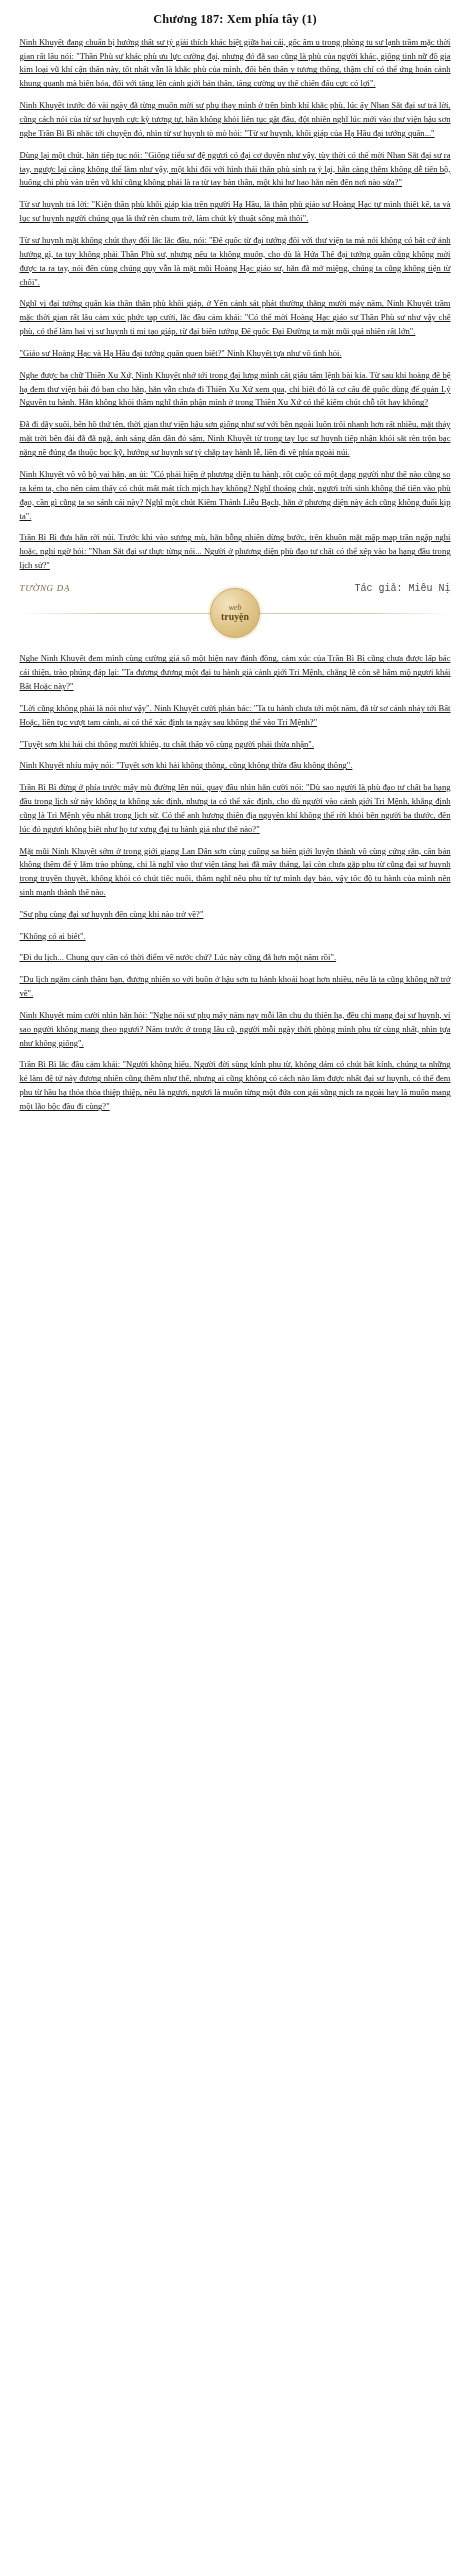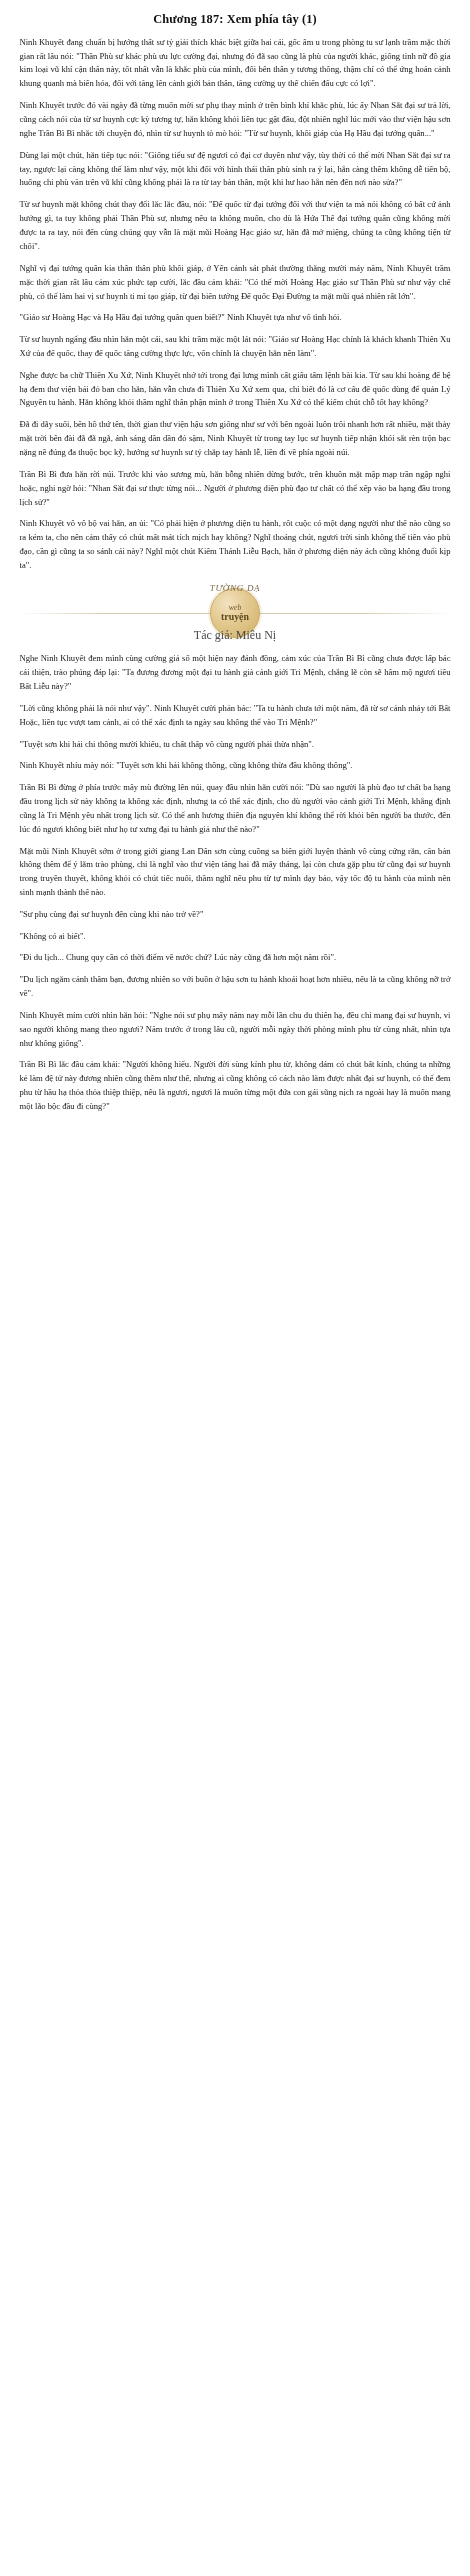--- a/index.html
+++ b/index.html
@@ -28,43 +28,42 @@
     margin: 2.6px 0 9px 0;
     letter-spacing: 0.1px;
   }
   p.para {
     font-size: 8.6px;
     line-height: 1.62;
     text-align: justify;
     margin: 0 0 7.8px 0;
     color: #171717;
     text-indent: 0;
+    text-decoration: underline;
   }
   
   .watermark-band {
     position: relative;
     height: 60px;
     margin: 10.4px 0 9px 0;
     display: flex;
-    align-items: center;
     justify-content: space-between;
     overflow: hidden;
-    flex-direction: column;
   }
   .band-left {
     font-family: "Liberation Serif", serif;
     font-style: italic;
     font-size: 9px;
     color: #7a6a4a;
     letter-spacing: 0.7px;
     z-index: 3;
   }
   .band-right {
-    font-family: Liberation Serif, serif;
-    font-size: 12px;
+    font-family: Liberation Mono, monospace;
+    font-size: 10px;
     color: #4a4a4a;
     z-index: 3;
   }
   .logo-center {
     position: absolute;
     left: 50%;
     top: 50%;
     transform: translate(-50%, -50%);
     text-align: center;
     z-index: 2;
@@ -144,42 +143,42 @@
 </head>
 <body>
 
 <div class="page">
 
   <h1 class="chapter-title">Chương 187: Xem phía tây (1)</h1>
 
   <p class="para">Ninh Khuyết đang chuẩn bị hướng thất sư tỷ giải thích khác biệt giữa hai cái, gốc âm u trong phòng tu sư lạnh trầm mặc thời gian rất lâu nói: "Thần Phù sư khác phù ưu lực cường đại, nhưng đó đã sao cũng là phù của người khác, giống tinh nữ đồ gia kim loại vũ khí cận thân này, tốt nhất vẫn là khắc phù của mình, đối bên thân y tương thông, thậm chí có thể ứng hoán cảnh khung quanh mà biến hóa, đối với tăng lên cảnh giới bản thân, tăng cường uy thế chiến đấu cực có lợi".</p>
   <p class="para">Ninh Khuyết trước đó vài ngày đã từng muốn mời sư phụ thay mình ở trên bình khí khắc phù, lúc ấy Nhan Sắt đại sư trả lời, cũng cách nói của từ sư huynh cực kỳ tương tự, hắn không khỏi liên tục gật đầu, đột nhiên nghĩ lúc mới vào thư viện hậu sơn nghe Trần Bì Bì nhắc tới chuyện đó, nhìn từ sư huynh tò mò hỏi: "Từ sư huynh, khôi giáp của Hạ Hầu đại tướng quân..."</p>
   <p class="para">Dùng lại một chút, hắn tiếp tục nói: "Giống tiểu sư đệ ngươi có đại cơ duyên như vậy, tùy thời có thể mời Nhan Sắt đại sư ra tay, ngược lại càng không thể làm như vậy, một khi đối với hình thái thân phù sinh ra ỷ lại, hẳn càng thêm không dễ tiến bộ, huống chi phù văn trên vũ khí cũng không phải là ra từ tay bản thân, một khi hư hao hẳn nên đến nơi nào sửa?"</p>
+  <p class="para">Từ sư huynh trả lời: "Kiện thần phù khôi giáp kia trên người Hạ Hầu, là thân phù giảo sư Hoàng Hạc tự mình thiết kế, ta và lục sư huynh người chúng qua là thứ rèn chum trở, làm chút kỳ thuật sống mà thôi".</p>
   <p class="para">Từ sư huynh mặt không chút thay đổi lắc lắc đầu, nói: "Đế quốc từ đại tướng đối với thư viện ta mà nói không có bất cứ ảnh hưởng gì, ta tuy không phải Thần Phù sư, nhưng nếu ta không muốn, cho dù là Hứa Thế đại tướng quân cũng không mời được ta ra tay, nói đến cùng chúng quy vẫn là mặt mũi Hoàng Hạc giáo sư, hắn đã mở miệng, chúng ta cũng không tiện từ chối".</p>
   <p class="para">Nghĩ vị đại tướng quân kia thân thân phù khôi giáp, ở Yến cảnh sát phát thường thắng mười máy năm, Ninh Khuyết trầm mặc thời gian rất lâu cảm xúc phức tạp cười, lắc đầu cảm khái: "Có thể mời Hoàng Hạc giáo sư Thần Phù sư như vậy chế phù, có thể làm hai vị sư huynh ti mi tạo giáp, từ đại biến tưởng Đế quốc Đại Đường ta mặt mũi quá nhiên rất lớn".</p>
   <p class="para">"Giáo sư Hoàng Hạc và Hạ Hầu đại tướng quân quen biết?" Ninh Khuyết tựa như vô tình hỏi.</p>
-  <p class="para">Từ sư huynh ngẩng đầu nhìn hắn một cái, sau khi trầm mặc một lát nói: "Giáo sư Hoàng Hạc chính là khách khanh Thiên Xu Xứ của đế quốc, thay đế quốc tăng cường thực lực, vốn chính là chuyện hắn nên làm".</p>
   <p class="para">Nghe được ba chữ Thiên Xu Xứ, Ninh Khuyết nhớ tới trong đại lưng mình cất giấu tấm lệnh bài kia. Từ sau khi hoàng đế bệ hạ đem thư viện bái đỏ ban cho hắn, hắn vẫn chưa đi Thiên Xu Xứ xem qua, chỉ biết đó là cơ cấu đế quốc dùng để quản Lý Nguyên tu hành. Hắn không khỏi thầm nghĩ thân phận mình ở trong Thiên Xu Xứ có thể kiếm chút chỗ tốt hay không?</p>
   <p class="para">Đã đi dãy suối, bên hồ thứ tên, thời gian thư viện hậu sơn giống như sư với bên ngoài luôn trôi nhanh hơn rất nhiều, mặt thảy mặt trời bên đài đã đã ngã, ánh sáng dần dần đỏ sậm, Ninh Khuyết từ trong tay lục sư huynh tiếp nhận khói sắt rèn trộn bạc nặng nề đúng đa thuộc bọc kỹ, hướng sư huynh sư tỷ chắp tay hành lễ, liền đi về phía ngoài núi.</p>
+  <p class="para">Ninh Khuyết vô vô bộ vai hắn, an ủi: "Có phải hiện ở phương diện tu hành, rốt cuộc có một dạng người như thế nào cũng so ra kém ta, cho nên cảm thấy có chút mất mát tích mịch hay không? Nghĩ thoáng chút, ngươi trời sinh không thể tiến vào phù đạo, cần gì cũng ta so sánh cái này? Nghĩ một chút Kiếm Thánh Liễu Bạch, hắn ở phương diện này ách cũng không đuổi kịp ta".</p>
   <p class="para">Trần Bì Bì đưa hắn rời núi. Trước khi vào sương mù, hắn bỗng nhiên dừng bước, trên khuôn mặt mập mạp trần ngập nghi hoặc, nghi ngờ hỏi: "Nhan Sắt đại sư thực từng nói... Người ở phương diện phù đạo tư chất có thể xếp vào ba hạng đầu trong lịch sử?"</p>
-  <p class="para">Ninh Khuyết vô vô bộ vai hắn, an ủi: "Có phải hiện ở phương diện tu hành, rốt cuộc có một dạng người như thế nào cũng so ra kém ta, cho nên cảm thấy có chút mất mát tích mịch hay không? Nghĩ thoáng chút, ngươi trời sinh không thể tiến vào phù đạo, cần gì cũng ta so sánh cái này? Nghĩ một chút Kiếm Thánh Liễu Bạch, hắn ở phương diện này ách cũng không đuổi kịp ta".</p>
 
   <div class="watermark-band">
     <div class="band-line"></div>
     <div class="band-left">TƯỜNG DẠ</div>
     <div class="logo-center">
       <div class="logo-circle">
         <span class="logo-word1">web</span>
         <span class="logo-word2">truyện</span>
       </div>
     </div>
     <div class="band-right">Tác giả: Miêu Nị</div>
   </div>
 
-  <p class="para">Nghe Ninh Khuyết đem mình cùng cường giả số một hiện nay đánh đồng, cảm xúc của Trần Bì Bì cũng chưa được lấp bác cái thiện, trào phúng đáp lại: "Ta đương đương một đại tu hành giả cảnh giới Tri Mệnh, chẳng lẽ còn sẽ hâm mộ ngươi tiêu Bất Liễu này?"</p>
+  <p class="para">Nghe Ninh Khuyết đem mình cùng cường giả số một hiện nay đánh đồng, cảm xúc của Trần Bì Bì cũng chưa được lấp bác cái thiện, trào phúng đáp lại: "Ta đương đương một đại tu hành giả cảnh giới Tri Mệnh, chẳng lẽ còn sẽ hâm mộ ngươi khái Bất Hoặc này?"</p>
   <p class="para">"Lời cũng không phải là nói như vậy". Ninh Khuyết cười phản bác: "Ta tu hành chưa tới một năm, đã từ sơ cảnh nhảy tới Bất Hoặc, liền tục vượt tam cảnh, ai có thể xác định ta ngày sau không thể vào Tri Mệnh?"</p>
   <p class="para">"Tuyệt sơn khi hải chi thông mười khiếu, tu chất thấp vô cùng người phải thừa nhận".</p>
   <p class="para">Ninh Khuyết nhíu mày nói: "Tuyết sơn khi hải không thông, cũng không thừa đầu không thông".</p>
   <p class="para">Trần Bì Bì đừng ở phía trước mây mù đường lên núi, quay đầu nhìn hắn cười nói: "Dù sao người là phù đạo tư chất ba hạng đầu trong lịch sử này không ta không xác định, nhưng ta có thể xác định, cho dù người vào cảnh giới Tri Mệnh, khẳng định cũng là Tri Mệnh yêu nhất trong lịch sử. Có thể anh hương thiên địa nguyên khí không thể rời khỏi bên người ba thước, đến lúc đó ngươi không biết như họ tư xưng đại tu hành giả như thế nào?"</p>
   <p class="para">Mặt mũi Ninh Khuyết sớm ở trong giới giang Lan Dân sơn cùng cuồng sa biên giới luyện thành vô cùng cứng rắn, căn bản không thêm để ý lắm trào phùng, chỉ là nghĩ vào thư viện tăng hai đã mây tháng, lại còn chưa gặp phu từ cũng đại sư huynh trong truyền thuyết, không khỏi có chút tiếc nuối, thầm nghĩ nếu phu từ tự mình dạy bảo, vậy tốc độ tu hành của mình nên sinh mạnh thành thế nào.</p>
   <p class="para">"Sư phụ cùng đại sư huynh đến cùng khi nào trở về?"</p>
   <p class="para">"Không có ai biết".</p>
   <p class="para">"Đi du lịch... Chung quy cần có thời điểm về nước chứ? Lúc này cũng đã hơn một năm rồi".</p>
   <p class="para">"Du lịch ngắm cảnh thâm bạn, đương nhiên so với buồn ở hậu sơn tu hành khoái hoạt hơn nhiều, nếu là ta cũng không nỡ trở về".</p>
   <p class="para">Ninh Khuyết mím cười nhìn hắn hỏi: "Nghe nói sư phụ mấy năm nay mỗi lần chu du thiên hạ, đều chỉ mang đại sư huynh, vi sao người không mang theo ngươi? Năm trước ở trong lâu cũ, người mỗi ngày thời phòng mình phu từ cùng nhất, nhìn tựa như không giống".</p>

